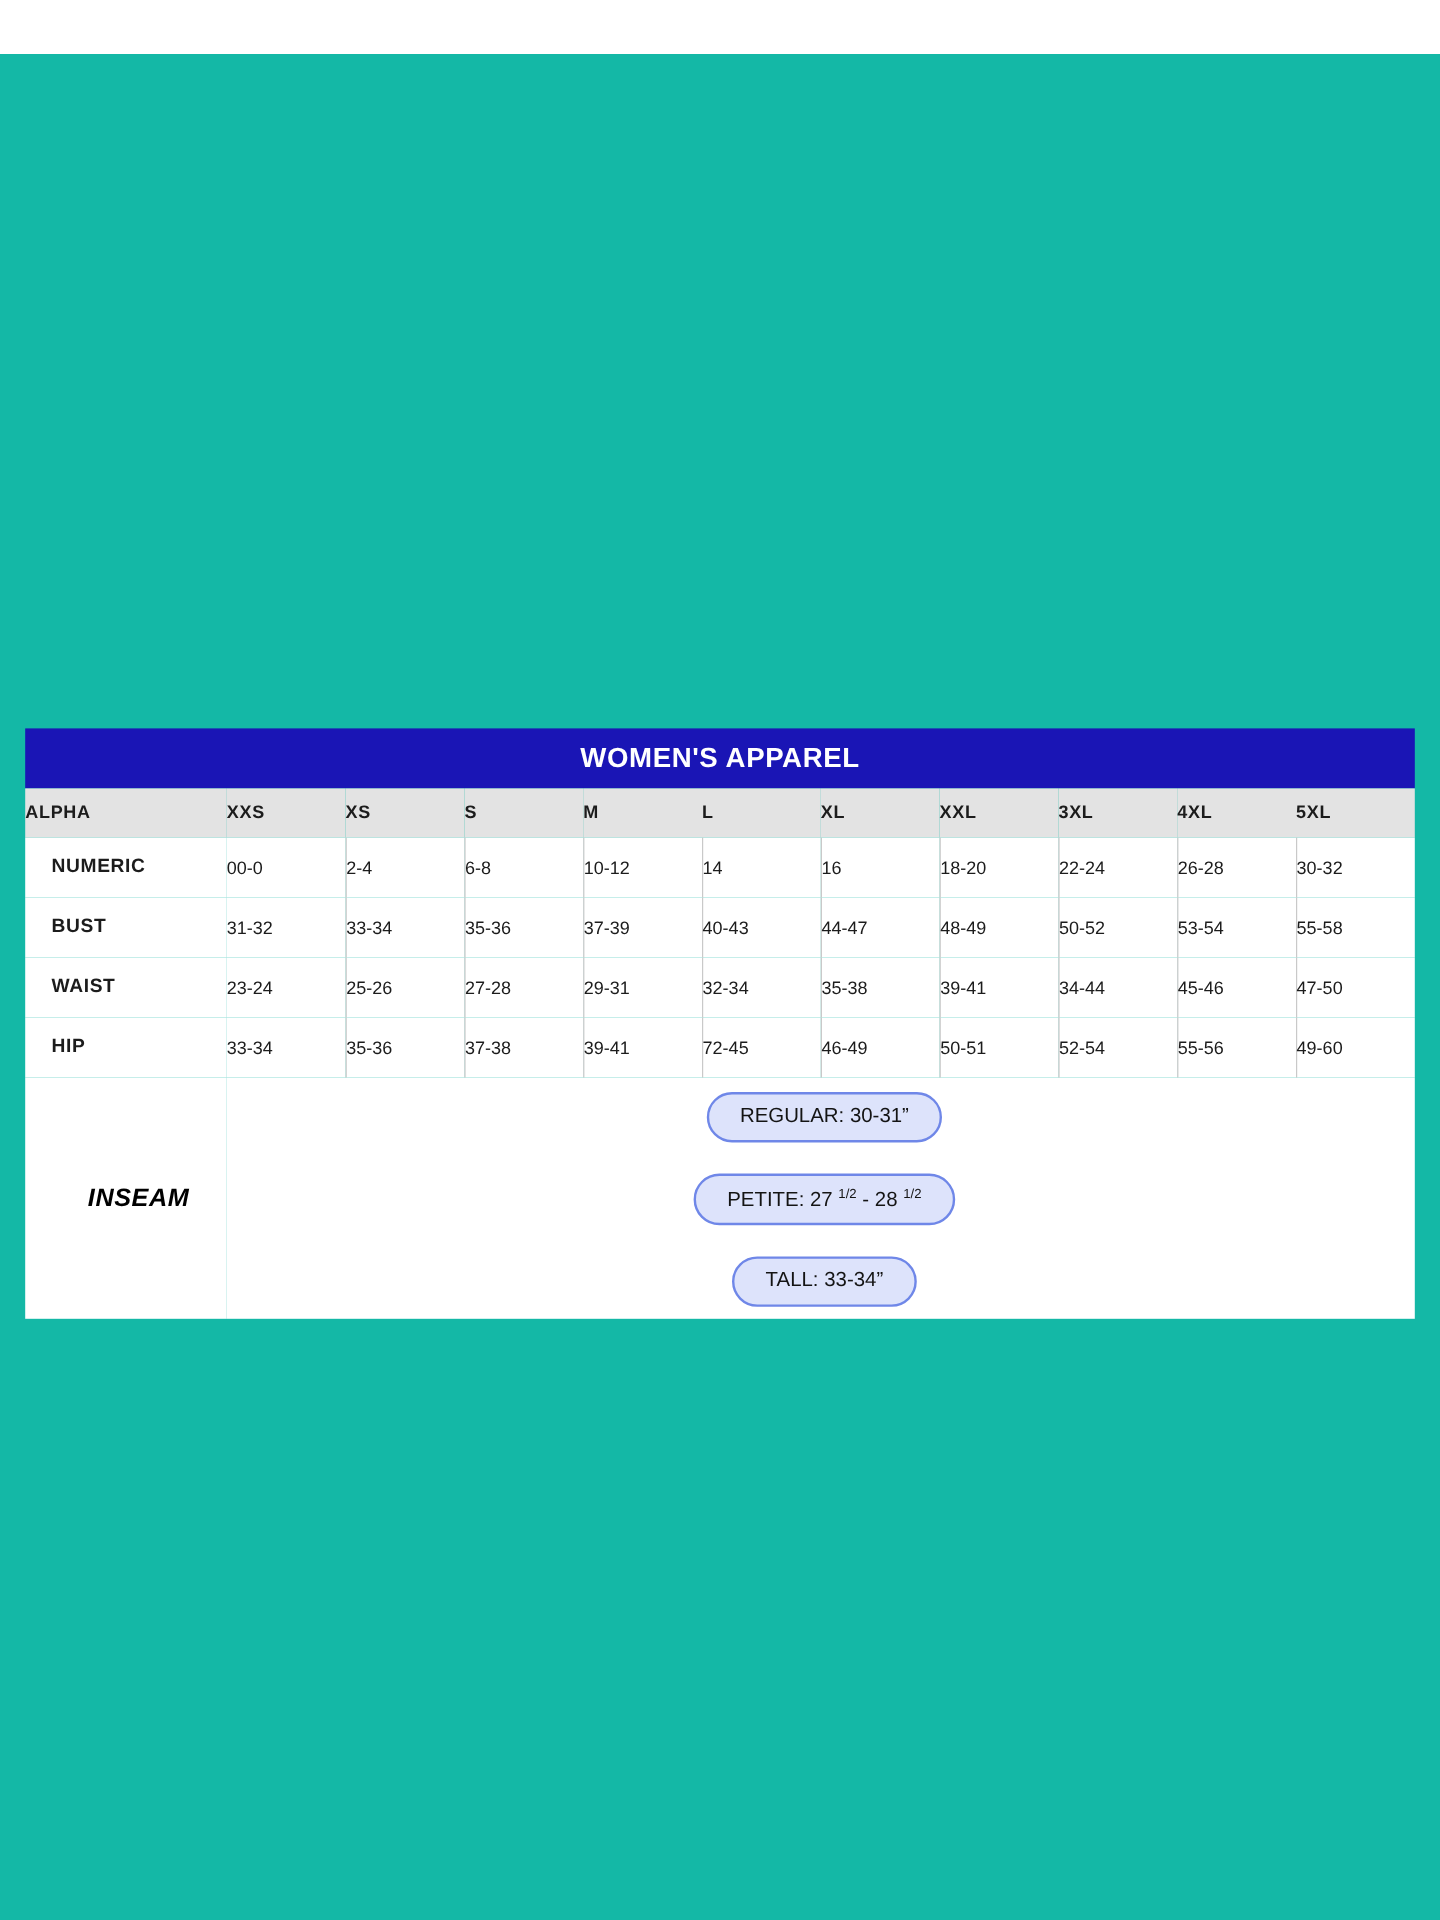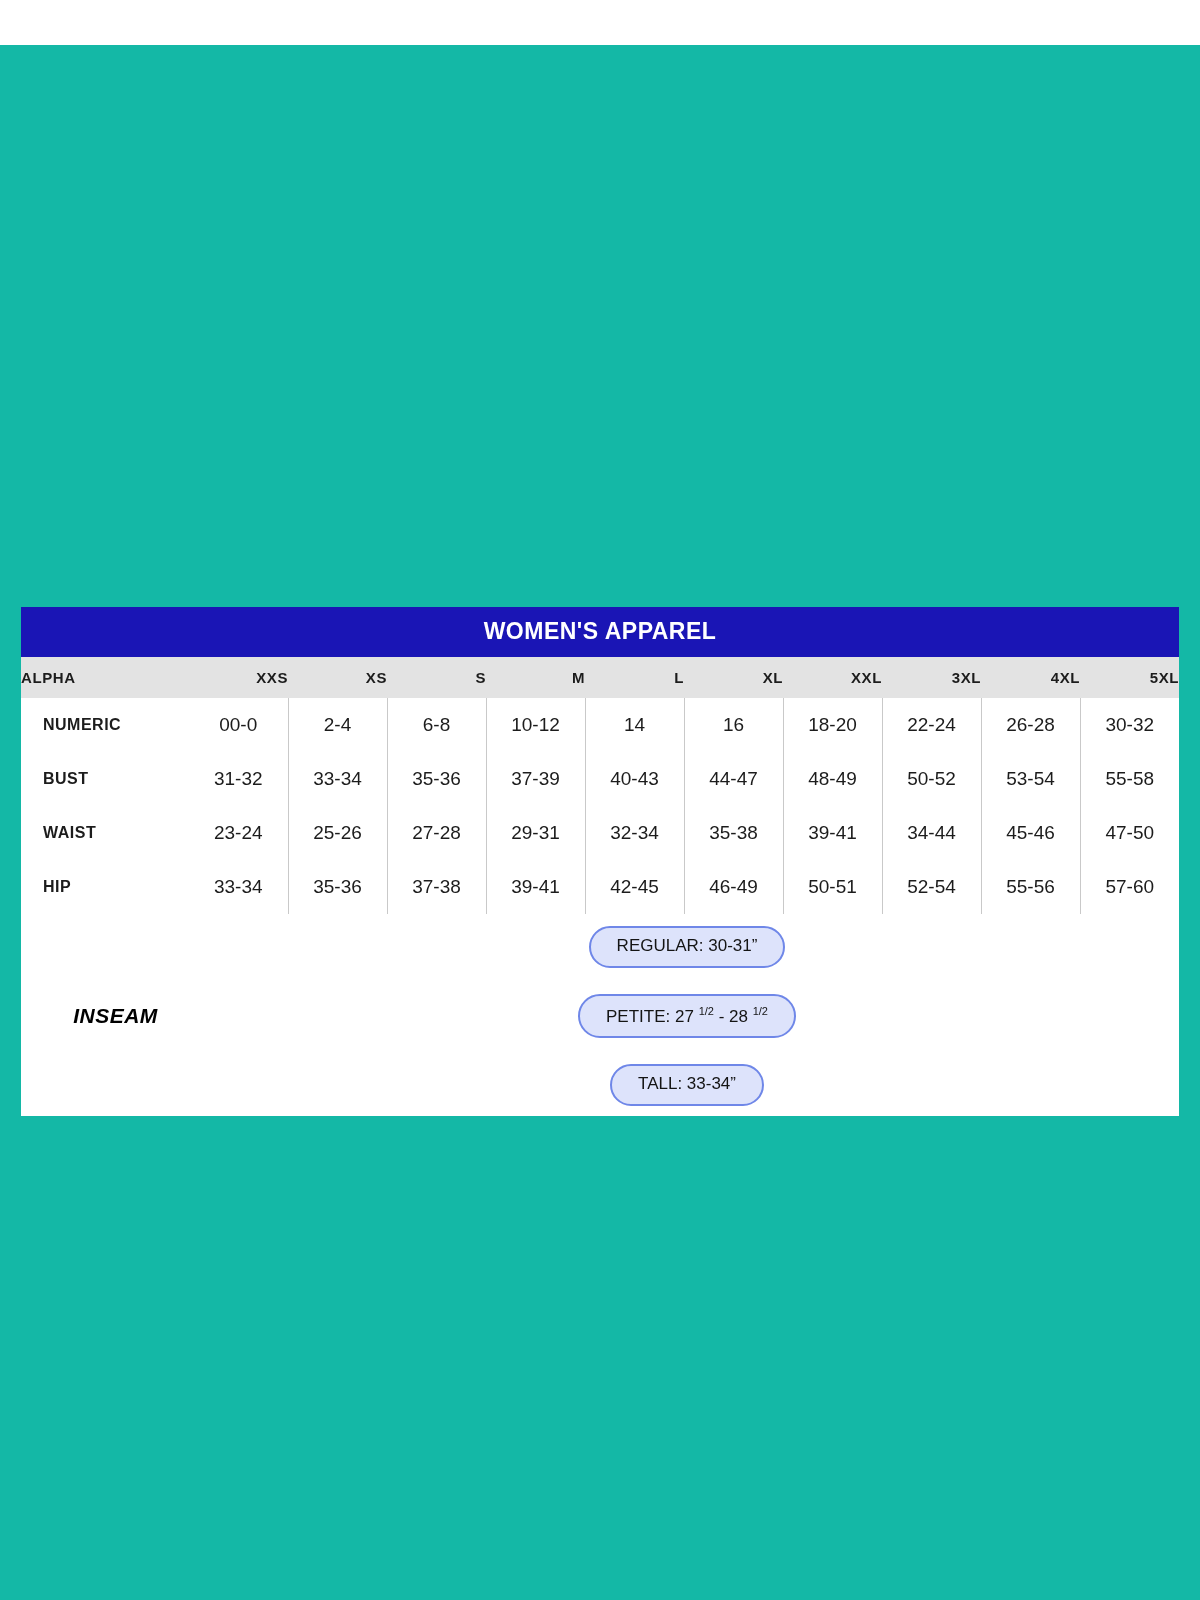--- a/index.html
+++ b/index.html
@@ -40,31 +40,30 @@
     table-layout: fixed;
   }
   table.size-table col.label-col { width: 168px; }
   table.size-table col.size-col { width: 99px; }
   .hdr-row td {
     background: #e3e3e3;
     font-size: 15px;
     font-weight: bold;
     color: #1c1c1c;
     letter-spacing: 0.6px;
-    text-align: right;
+    text-align: left;
     padding: 12px 0 12px 0;
     border: none;
   }
   .hdr-row td.rowlabel {
     text-align: left;
   }
   .data-row td {
-    font-size: 19px;
+    font-size: 15px;
     color: #1c1c1c;
-    text-align: center;
     padding: 16px 0 16px 0;
     border-left: 1px solid #c9c9c9;
     background: #ffffff;
   }
   .data-row td.rowlabel {
     text-align: left;
     padding-left: 22px;
     font-weight: bold;
     font-size: 16px;
     letter-spacing: 0.5px;
@@ -188,26 +187,26 @@
           <td>45-46</td>
           <td>47-50</td>
         </tr>
 
         <tr class="data-row">
           <td class="rowlabel">HIP</td>
           <td class="first-data">33-34</td>
           <td>35-36</td>
           <td>37-38</td>
           <td>39-41</td>
-          <td>42-45</td>
+          <td>72-45</td>
           <td>46-49</td>
           <td>50-51</td>
           <td>52-54</td>
           <td>55-56</td>
-          <td>57-60</td>
+          <td>49-60</td>
         </tr>
 
         <tr class="inseam-row">
           <td class="rowlabel">INSEAM</td>
           <td colspan="10">
             <div class="pill-holder">
               <div class="pill"><span>REGULAR: </span><span>30-31”</span></div>
               <div class="pill"><span>PETITE: </span><span>27 </span><span class="frac">1/2</span><span> - 28 </span><span class="frac">1/2</span></div>
               <div class="pill"><span>TALL: </span><span>33-34”</span></div>
             </div>

